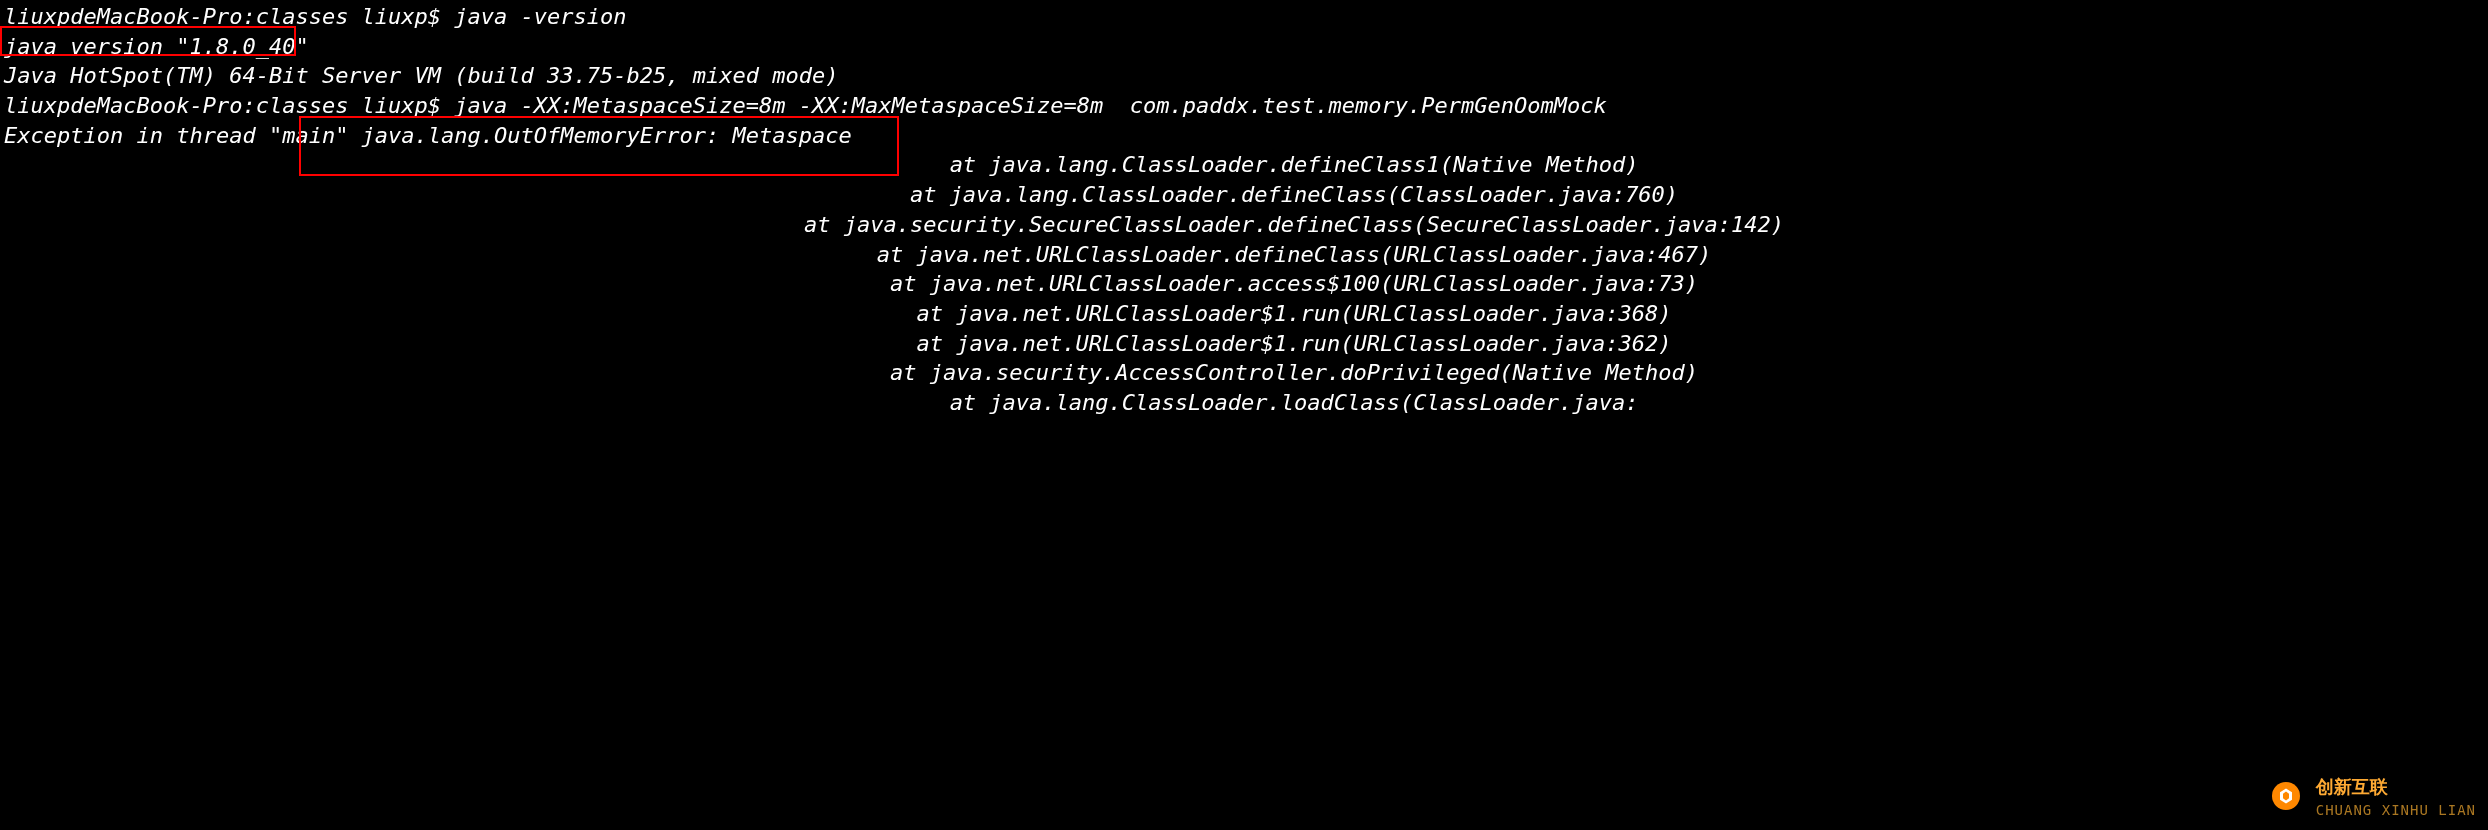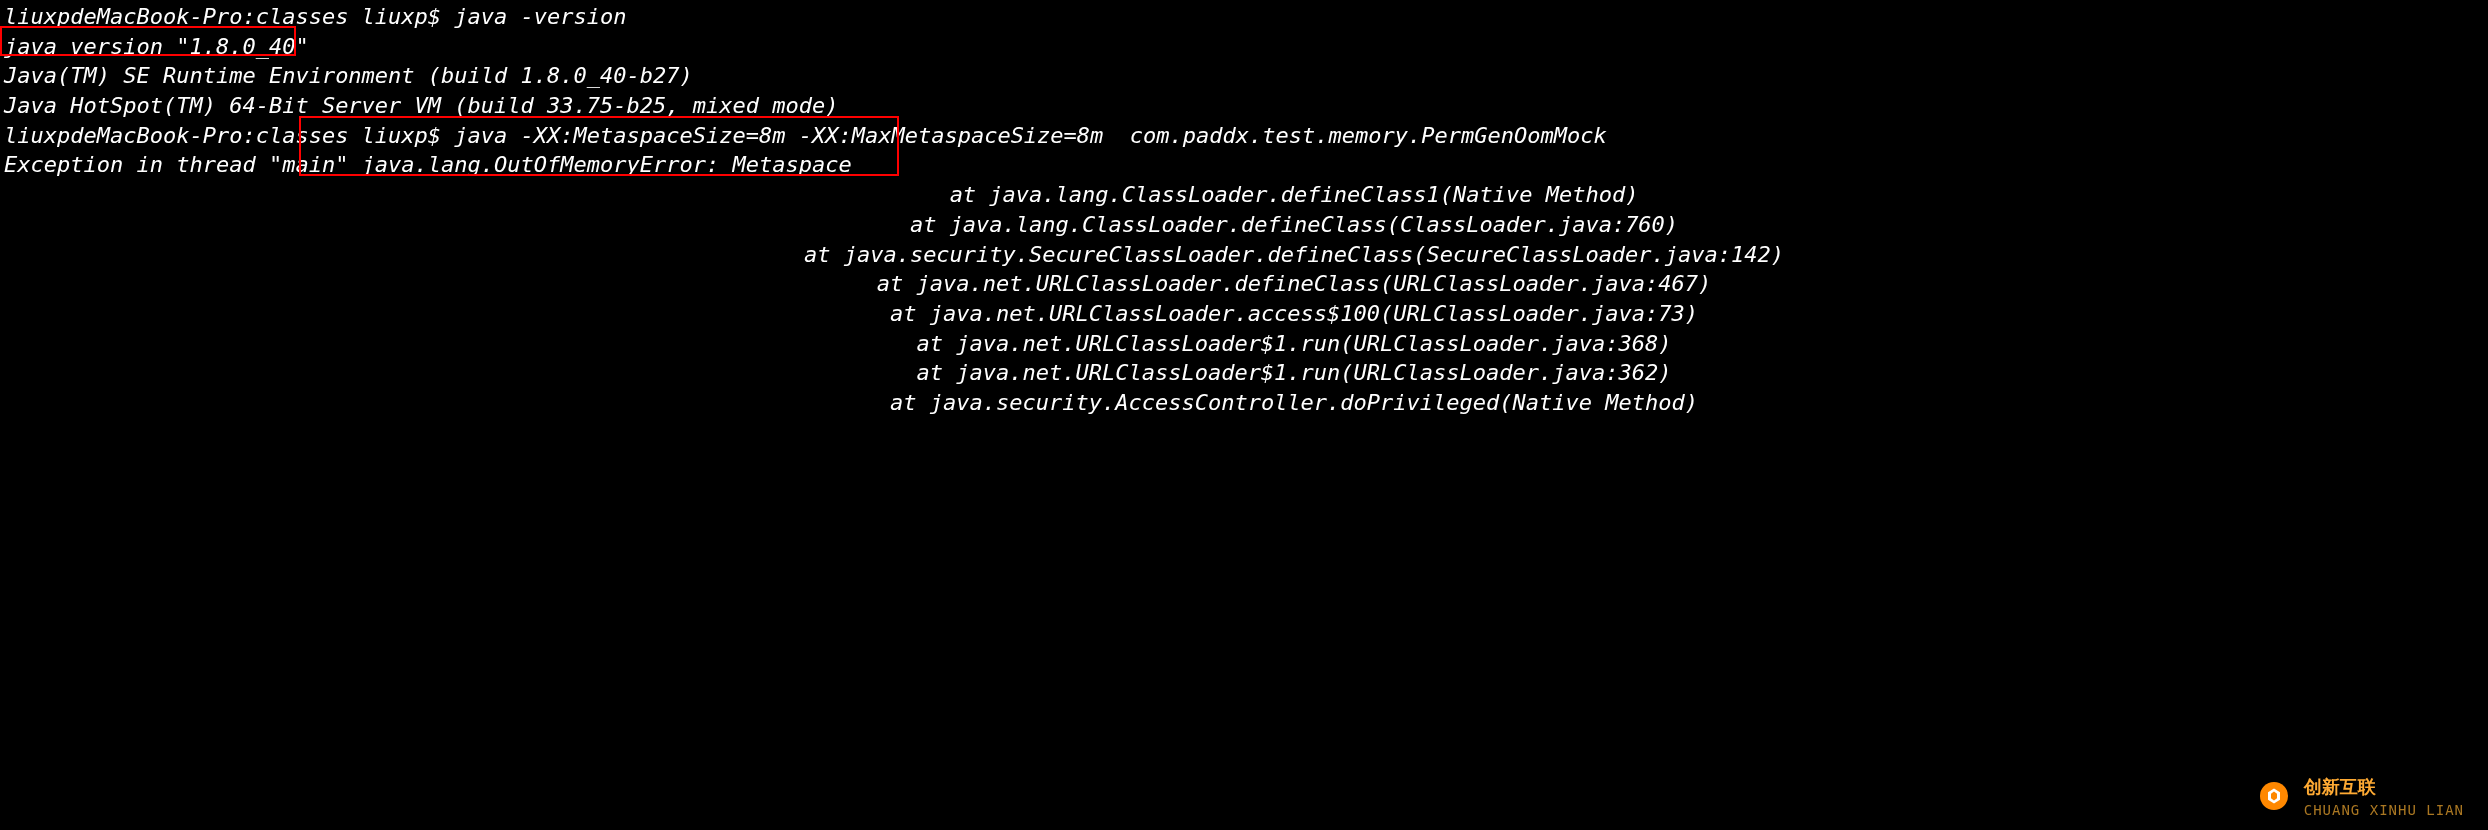--- a/index.html
+++ b/index.html
@@ -41,21 +41,21 @@
       background: transparent;
       pointer-events: none;
       left: 299px;
       top: 116px;
       width: 600px;
       height: 60px;
       z-index: 10;
     }
     .watermark {
       position: absolute;
-      right: 24px;
+      right: 12px;
       bottom: 10px;
       display: flex;
       align-items: center;
       gap: 16px;
       z-index: 20;
     }
     .watermark-icon {
       width: 28px;
       height: 28px;
       background: #ff8800;
@@ -85,33 +85,33 @@
       padding-left: 100px;
       text-align: center;
     }
   </style>
 </head>
 <body>
 
 <div>
   <div class="terminal-line">liuxpdeMacBook-Pro:classes liuxp$ java -version</div>
   <div class="terminal-line">java version "1.8.0_40"</div>
-  <div class="terminal-line">Java(TM) SE Runtime Environment (build 1.8.0_40-b27)</div>
   <div class="terminal-line">Java HotSpot(TM) 64-Bit Server VM (build 33.75-b25, mixed mode)</div>
   <div class="terminal-line">liuxpdeMacBook-Pro:classes liuxp$ java -XX:MetaspaceSize=8m -XX:MaxMetaspaceSize=8m  com.paddx.test.memory.PermGenOomMock</div>
   <div class="terminal-line">Exception in thread "main" java.lang.OutOfMemoryError: Metaspace</div>
 
   <div class="terminal-line stack-indent">at java.lang.ClassLoader.defineClass1(Native Method)</div>
   <div class="terminal-line stack-indent">at java.lang.ClassLoader.defineClass(ClassLoader.java:760)</div>
   <div class="terminal-line stack-indent">at java.security.SecureClassLoader.defineClass(SecureClassLoader.java:142)</div>
   <div class="terminal-line stack-indent">at java.net.URLClassLoader.defineClass(URLClassLoader.java:467)</div>
   <div class="terminal-line stack-indent">at java.net.URLClassLoader.access$100(URLClassLoader.java:73)</div>
   <div class="terminal-line stack-indent">at java.net.URLClassLoader$1.run(URLClassLoader.java:368)</div>
   <div class="terminal-line stack-indent">at java.net.URLClassLoader$1.run(URLClassLoader.java:362)</div>
   <div class="terminal-line stack-indent">at java.security.AccessController.doPrivileged(Native Method)</div>
+  <div class="terminal-line stack-indent">at java.lang.ClassLoader.loadClass(ClassLoader.java:</div>
 </div>
 
 <div class="highlight-box-1"></div>
 <div class="highlight-box-2"></div>
 
 <div class="watermark">
   <div class="watermark-icon">
     <svg viewBox="0 0 24 24">
         <path d="M12 2 L20 7 L20 17 L12 22 L4 17 L4 7 Z M12 6 L8 9 L8 15 L12 18 L16 15 L16 9 Z"></path>
       </svg>

